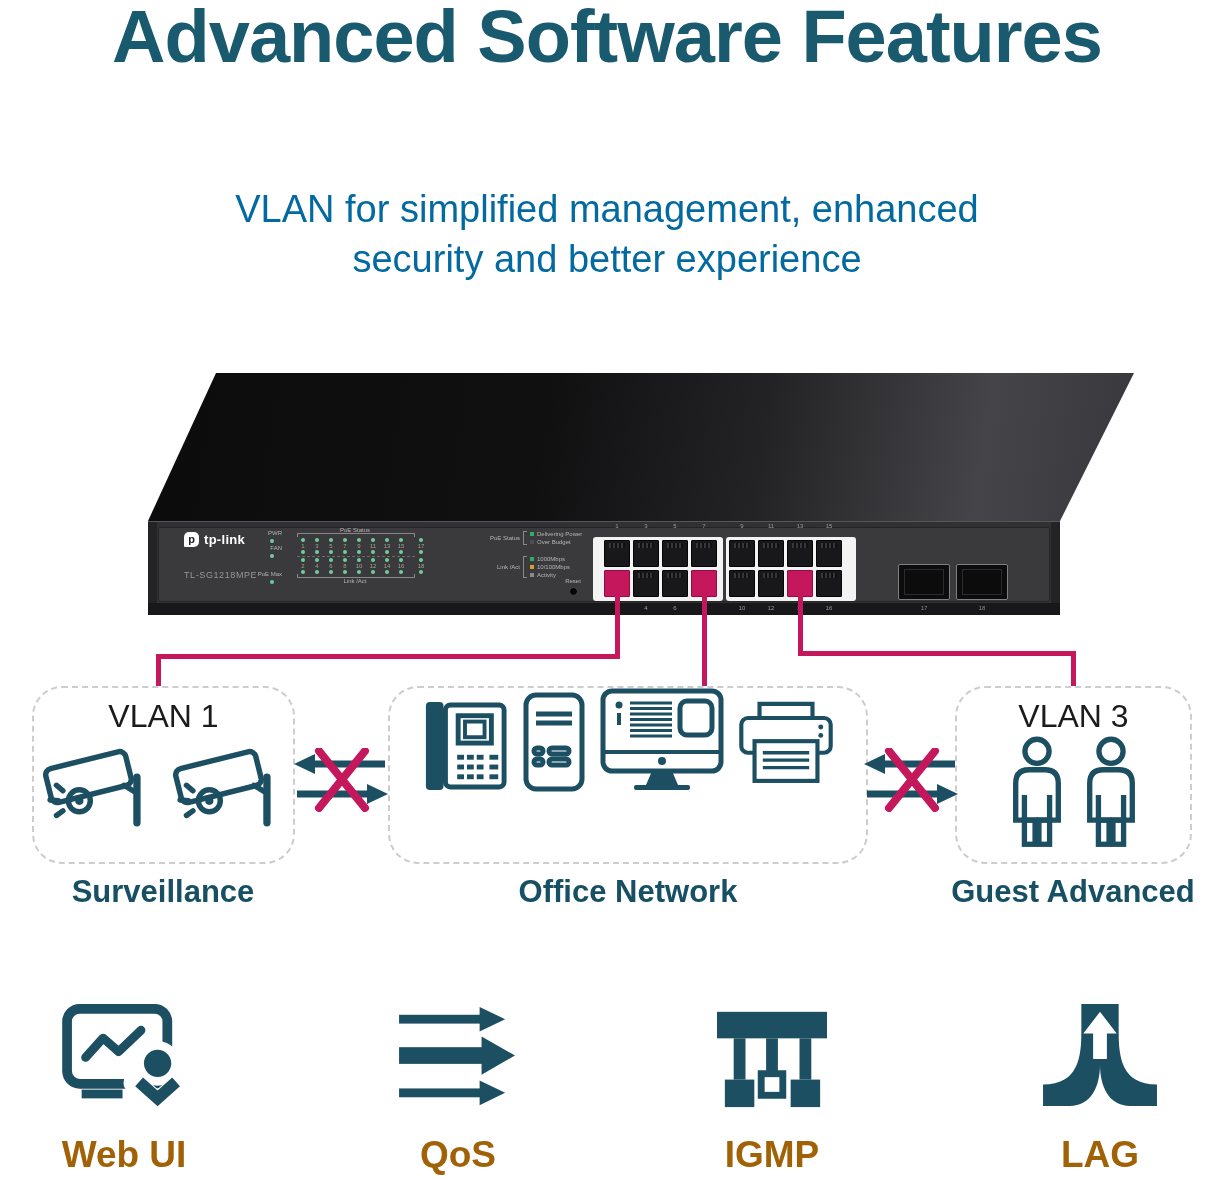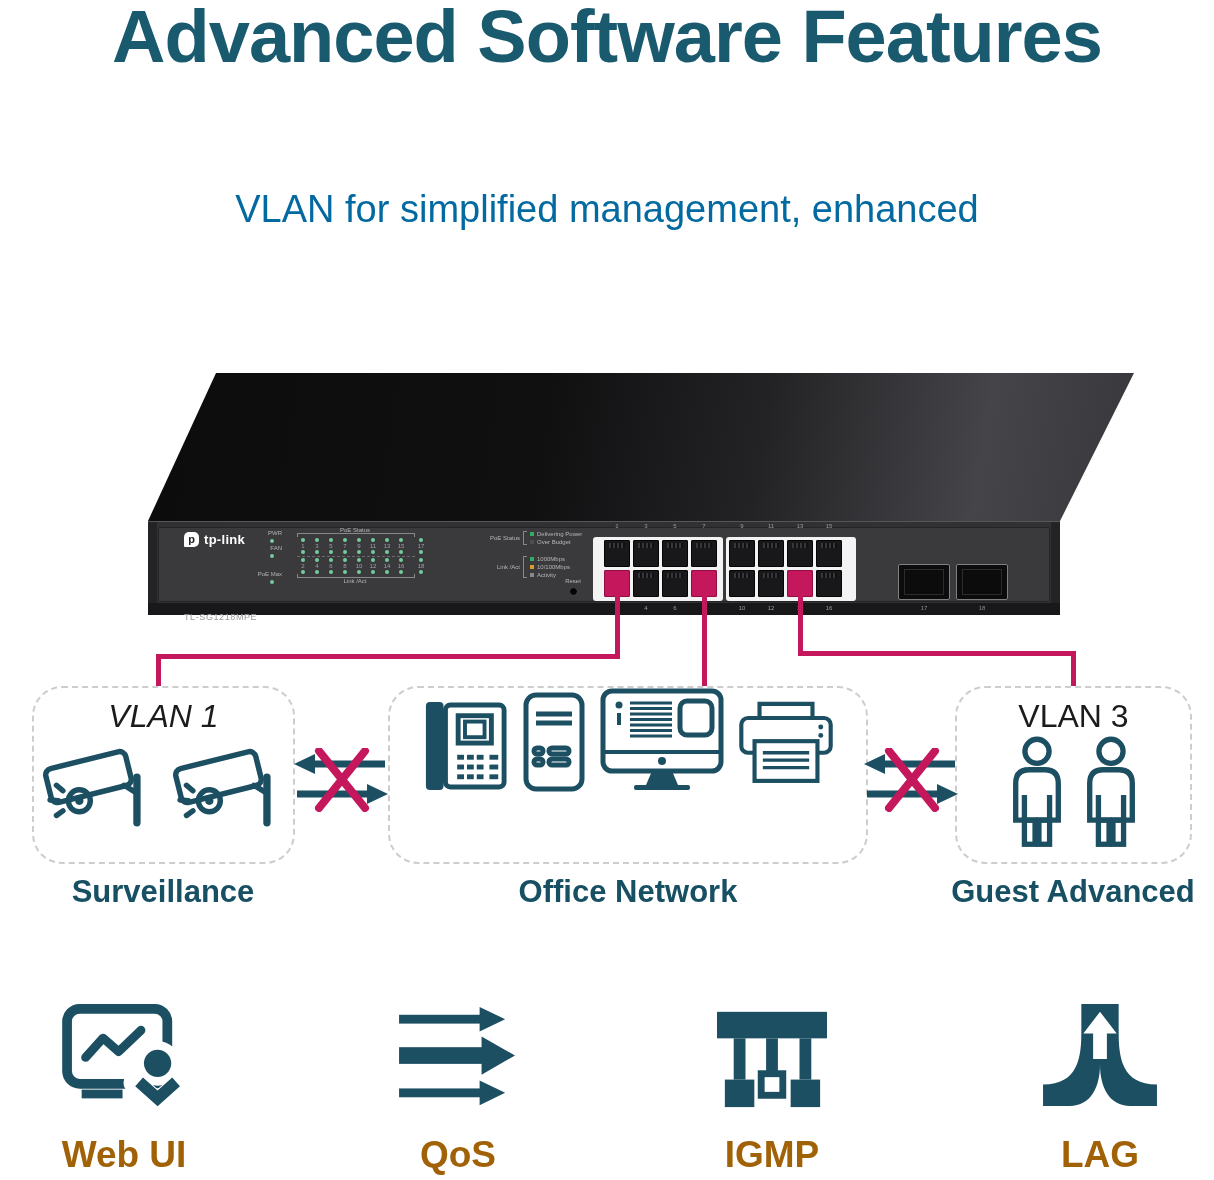--- a/index.html
+++ b/index.html
@@ -23,21 +23,21 @@
   .sw-front::before{content:"";position:absolute;left:0;top:0;width:9px;height:100%;background:#232326;}
   .sw-front::after{content:"";position:absolute;right:0;top:0;width:9px;height:100%;background:#232326;}
   .sw-base{position:absolute;left:0;top:230px;width:912px;height:12px;background:#18181a;}
   .sw-panel{position:absolute;left:10px;top:154px;width:892px;height:75px;
     background:#3a3a3d;border:1px solid #242427;border-radius:2px;box-sizing:border-box;}
 
   .brand{position:absolute;left:36px;top:159px;display:flex;align-items:center;gap:5px;color:#fff;}
   .brand-badge{width:15px;height:15px;background:#fff;border-radius:5px 5px 5px 1px;color:#232326;
     font-weight:700;font-size:11px;line-height:15px;text-align:center;}
   .brand-name{font-size:13px;font-weight:700;letter-spacing:.3px;}
-  .model{position:absolute;left:36px;top:197px;font-size:9px;color:#97979a;letter-spacing:.6px;margin-top:42px;}
+  .model{position:absolute;left:36px;top:197px;font-size:9px;color:#97979a;letter-spacing:.6px;}
 
   .side-label{position:absolute;width:34px;text-align:right;font-size:6px;color:#b4b4b6;}
   .side-led{position:absolute;width:4px;height:4px;border-radius:50%;background:#74cb9e;}
 
   .led-grid{position:absolute;left:148px;top:154px;width:142px;font-size:6px;color:#b4b4b6;}
   .gbr-label{display:block;width:118px;text-align:center;font-size:6px;line-height:6px;}
   .gbracket{width:116px;height:3px;margin-left:1px;
     border-top:1px solid #88888a;border-left:1px solid #88888a;border-right:1px solid #88888a;}
   .gbracket.bot{border-top:none;border-bottom:1px solid #88888a;}
   .grid-rows{display:flex;margin-top:1px;}
@@ -83,21 +83,21 @@
   .sfp-cage::before{content:"";position:absolute;left:5px;right:5px;top:4px;bottom:4px;
     border:1px solid #2c2c2f;}
   .sfp-num{text-align:center;font-size:6px;color:#8a8a8c;margin-top:5px;}
 
   
   .pink-line{position:absolute;background:#c4175c;}
 
   
   .vlan-box{position:absolute;top:686px;height:178px;border:2px dashed #cdcdcd;
     border-radius:30px;background:#fff;box-sizing:border-box;}
-  #vb1{left:32px;width:263px;font-style:italic;}
+  #vb1{left:32px;width:263px;}
   #vb2{left:388px;width:480px;}
   #vb3{left:955px;width:237px;}
   .vlan-title{text-align:center;font-size:32px;font-weight:400;color:#1b1b1b;margin-top:10px;}
   .devices{display:flex;justify-content:center;align-items:flex-end;gap:14px;margin-top:0px;}
   .dev-icon{color:#1d4f63;display:block;}
   .vlan-caption{position:absolute;top:874px;transform:translateX(-50%);
     font-size:31px;font-weight:700;color:#174f63;white-space:nowrap;}
   .blocked{position:absolute;top:748px;width:100px;height:64px;}
 
   
@@ -252,20 +252,21 @@
       <path fill="#fff" d="M66 10 L83 32 L73 32 L73 58 L59 58 L59 32 L49 32 Z"></path>
     </symbol>
   </defs>
 </svg>
 
 <div class="stage">
 
   <div class="page-title">Advanced Software Features</div>
   <div class="page-subtitle">
     <span>VLAN for simplified management, enhanced</span><br>
+    <span>security and better experience</span>
   </div>
 
   <div class="switch">
     <div class="sw-top"></div>
     <div class="sw-front"></div>
     <div class="sw-base"></div>
     <div class="sw-panel"></div>
 
     <div class="brand">
       <span class="brand-badge">p</span>

